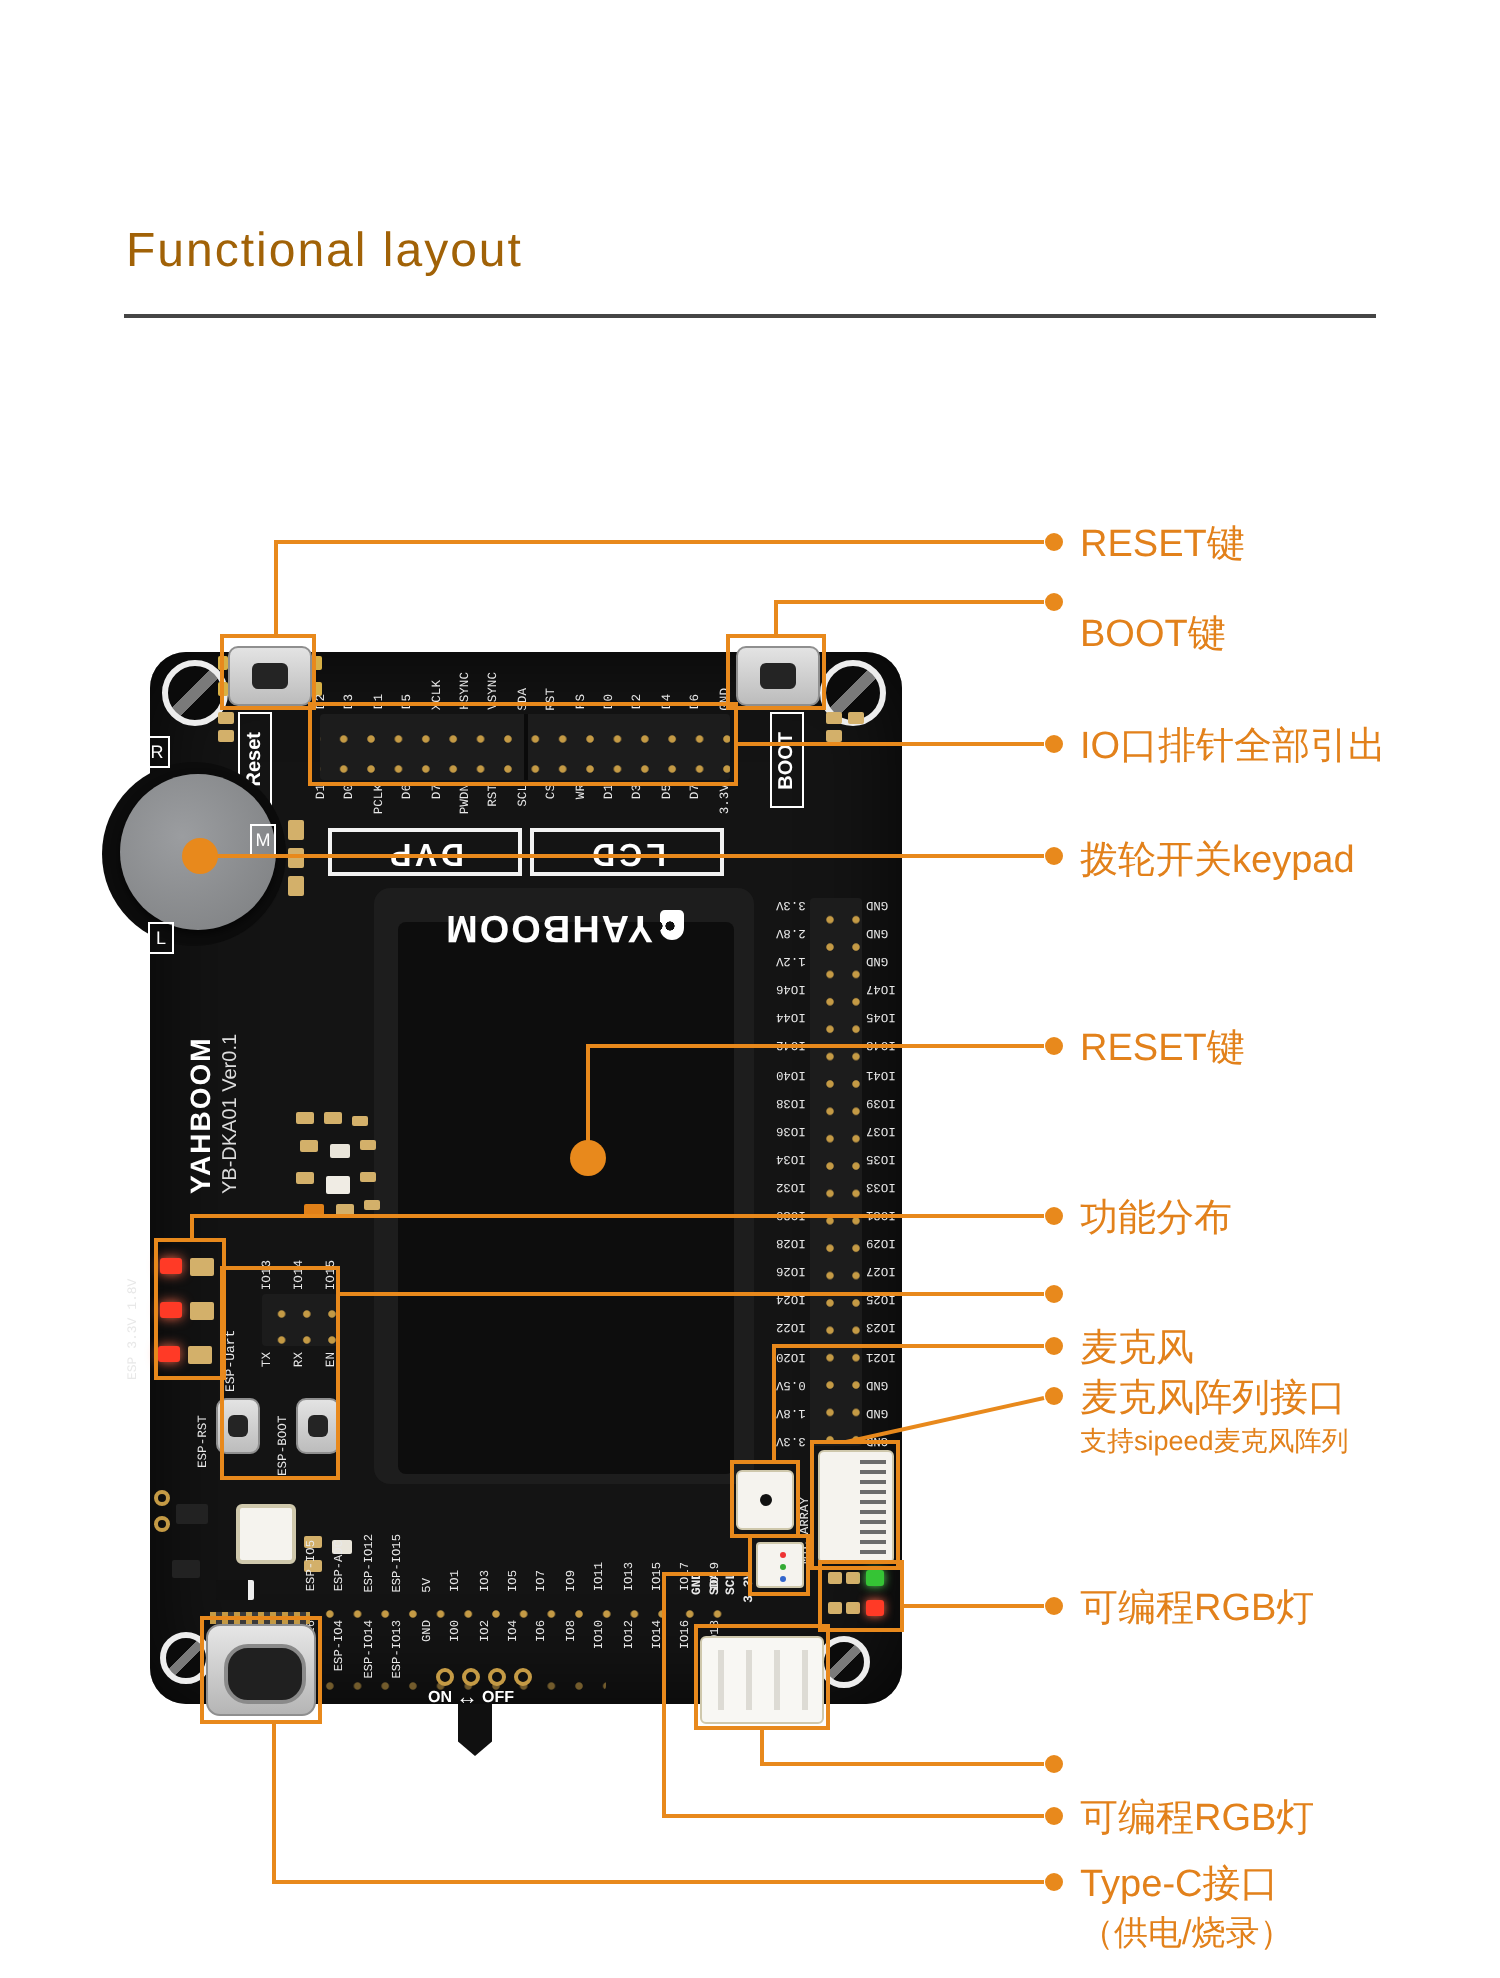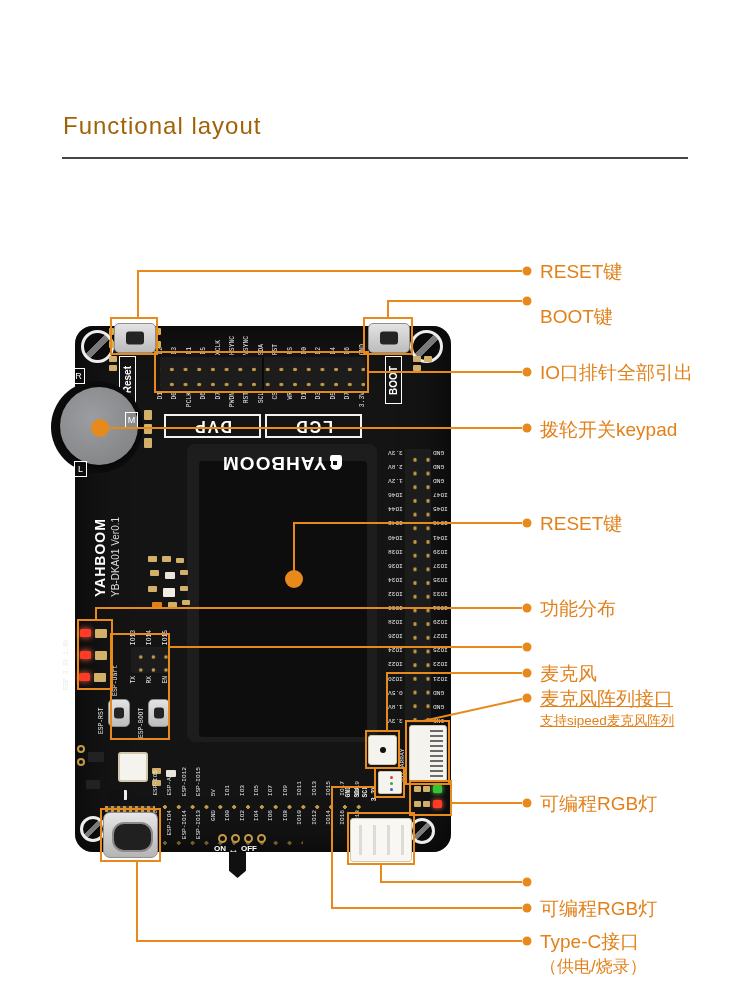--- a/index.html
+++ b/index.html
@@ -368,21 +368,21 @@
     </g>
   </svg>
 
   <div class="abs clabel" style="top:259px;">RESET键</div>
   <div class="abs clabel" style="top:304px;">BOOT键</div>
   <div class="abs clabel" style="top:360px;">IO口排针全部引出</div>
   <div class="abs clabel" style="top:417px;">拨轮开关keypad</div>
   <div class="abs clabel" style="top:511px;">RESET键</div>
   <div class="abs clabel" style="top:596px;">功能分布</div>
   <div class="abs clabel" style="top:661px;">麦克风</div>
-  <div class="abs clabel" style="top:686px;text-decoration:underline;">
+  <div class="abs clabel" style="top:686px;">
     <span>麦克风阵列接口</span>
     <span class="sub" style="font-size:13.5px;">支持sipeed麦克风阵列</span>
   </div>
   <div class="abs clabel" style="top:791px;">可编程RGB灯</div>
   <div class="abs clabel" style="top:896px;">可编程RGB灯</div>
   <div class="abs clabel" style="top:929px;">
     <span>Type-C接口</span>
     <span class="sub" style="font-size:17px;">（供电/烧录）</span>
   </div>
 

